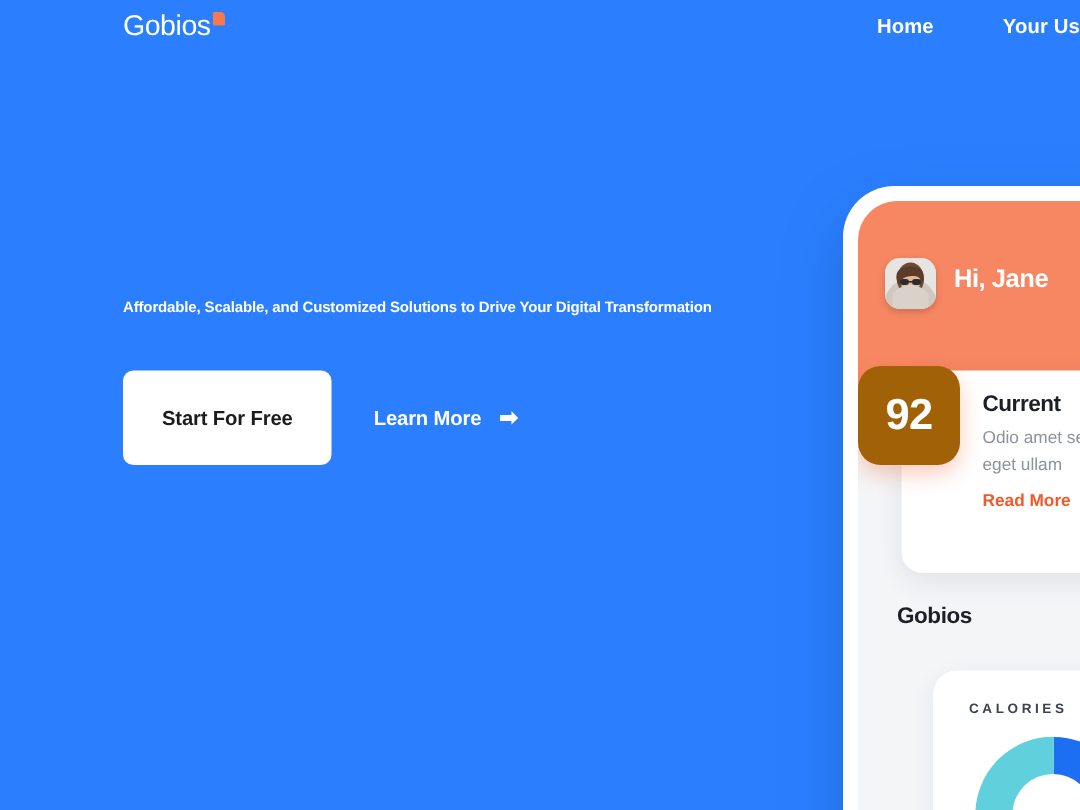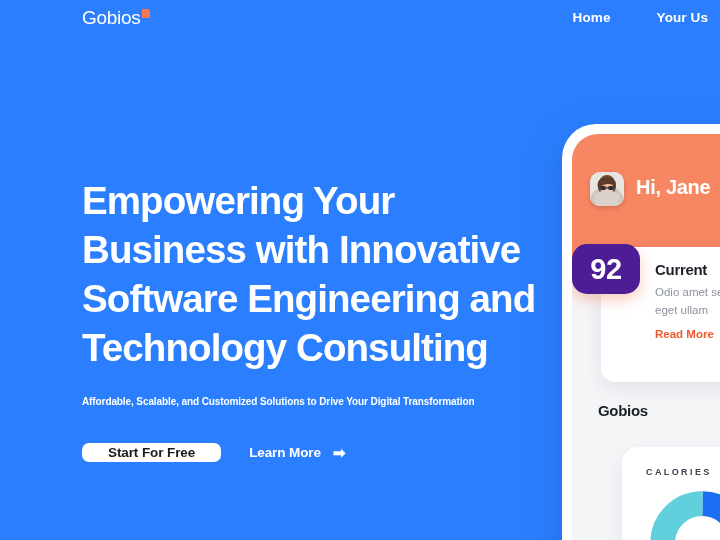--- a/index.html
+++ b/index.html
@@ -20,21 +20,21 @@
     font-size:19px; font-weight:normal; color:#ffffff;
     letter-spacing:-0.3px;
   }
   .logo-mark {
     display:inline-block; position:relative; top:-6px; left:2px;
     width:8px; height:9px; background:#f7774e;
     border-radius:1px 3px 1px 1px;
   }
   .nav-links {
     position:absolute; right:0; top:10px;
-    display:flex; gap:46px; align-items:center; padding-right:12px;
+    display:flex; gap:46px; align-items:center; padding-right:0;
   }
   .nav-link {
     color:#ffffff; font-size:13.5px; font-weight:bold;
     white-space:nowrap; text-decoration:none; letter-spacing:0.1px;
   }
 
   
   .hero { position:absolute; left:82px; top:176px; width:480px; }
   .headline {
     color:#ffffff; font-weight:bold; font-size:38.5px; line-height:49px;
@@ -42,21 +42,21 @@
   }
   .subhead {
     margin-top:16px; color:#ffffff; font-size:10px; font-weight:bold;
     line-height:28px; letter-spacing:-0.1px;
   }
   .cta-row { margin-top:27px; display:flex; align-items:center; gap:28px; }
   .btn-primary {
     background:#ffffff; color:#1c1c1c; border:none;
     font-family:"Liberation Sans", sans-serif;
     font-size:13.5px; font-weight:bold;
-    padding:2px 26px; border-radius:7px; cursor:pointer;
+    padding:24px 26px; border-radius:7px; cursor:pointer;
     letter-spacing:-0.1px;
   }
   .btn-link {
     color:#ffffff; font-size:13.5px; font-weight:bold;
     display:flex; align-items:flex-start; gap:12px; cursor:pointer;
     text-decoration:none; letter-spacing:-0.1px;
   }
   .arrow-glyph { font-size:15px; line-height:1; }
 
   
@@ -83,36 +83,36 @@
     display:flex; align-items:flex-start; gap:12px;
   }
   .avatar {
     width:34px; height:34px; border-radius:10px;
     overflow:hidden; flex:0 0 auto;
     box-shadow:0 2px 5px rgba(0,0,0,0.18);
     background:#d8d4d0;
   }
   .avatar svg { display:block; width:34px; height:34px; }
   .greeting {
-    color:#ffffff; font-size:20px; font-weight:bold;
+    color:#ffffff; font-size:17px; font-weight:bold;
     margin-top:4px; white-space:nowrap; letter-spacing:-0.3px;
   }
 
   .score-card {
     position:absolute; left:29px; top:113px;
     width:230px; min-height:135px;
     background:#ffffff;
     border-radius:14px;
     box-shadow:0 6px 18px rgba(20,40,80,0.09);
     display:flex; padding:14px 0 16px 0;
   }
   .score-badge {
     position:absolute; left:-29px; top:-3px;
-    width:68px; height:50px; border-radius:15px;
-    background:#4c1d95;
+    width:68px; height:66px; border-radius:15px;
+    background:#a16207;
     color:#ffffff; font-size:29px; font-weight:bold;
     display:flex; align-items:center; justify-content:center;
     box-shadow:0 6px 14px rgba(240,89,42,0.3);
     letter-spacing:-0.5px;
   }
   .score-body { margin-left:54px; padding-right:10px; }
   .score-title {
     font-size:15px; font-weight:bold; color:#1b1f27;
     letter-spacing:-0.3px; white-space:nowrap;
   }
@@ -149,21 +149,20 @@
   <div class="logo">
     <span>Gobios</span><span class="logo-mark"></span>
   </div>
   <nav class="nav-links">
     <a class="nav-link" href="#">Home</a>
     <a class="nav-link" href="#">Your Us</a>
   </nav>
 </div>
 
 <section class="hero">
-  <h1 class="headline">Empowering Your Business with Innovative Software Engineering and Technology Consulting</h1>
   <p class="subhead">Affordable, Scalable, and Customized Solutions to Drive Your Digital Transformation</p>
   <div class="cta-row">
     <button class="btn-primary">Start For Free</button>
     <a class="btn-link" href="#">
       <span>Learn More</span>
       <span class="arrow-glyph">➡</span>
     </a>
   </div>
 </section>
 

